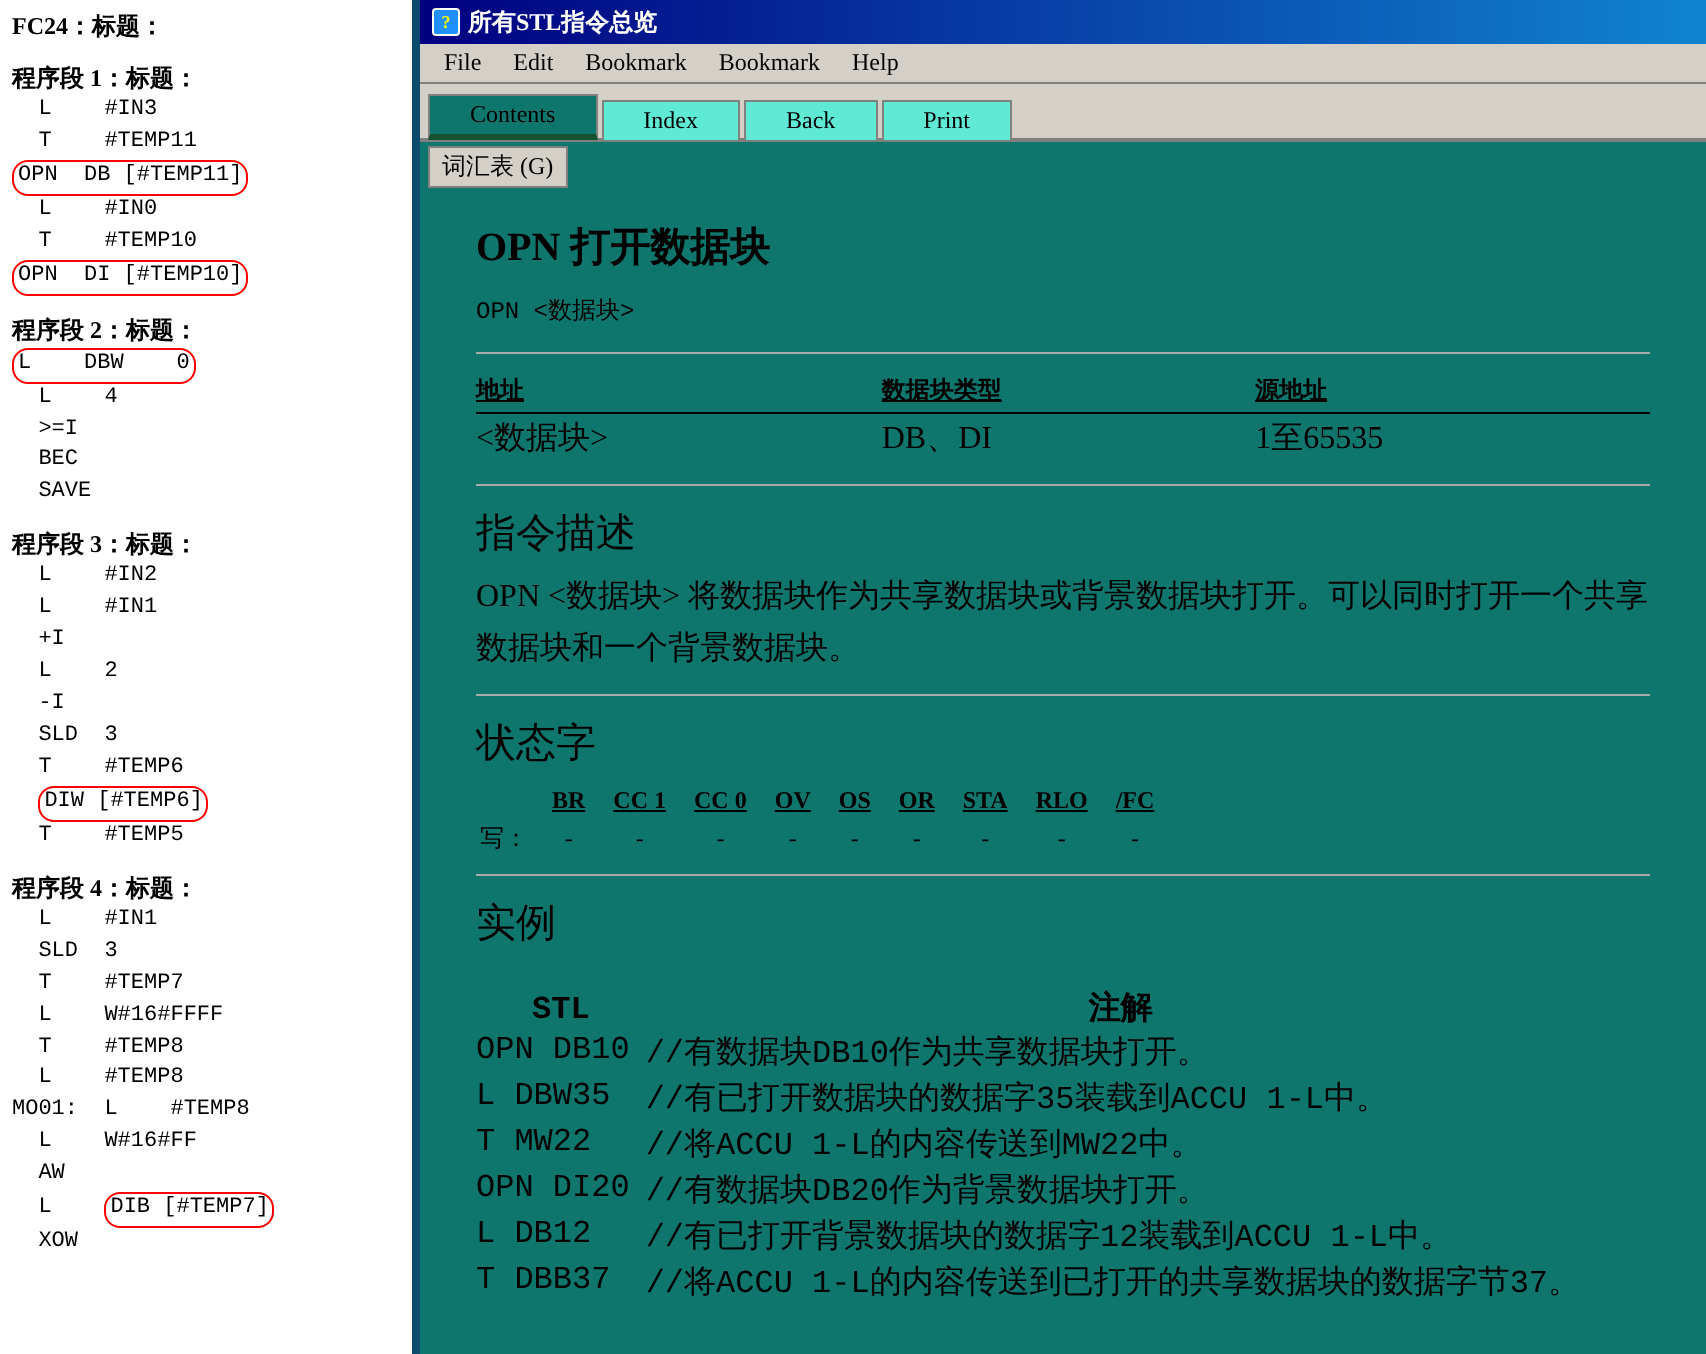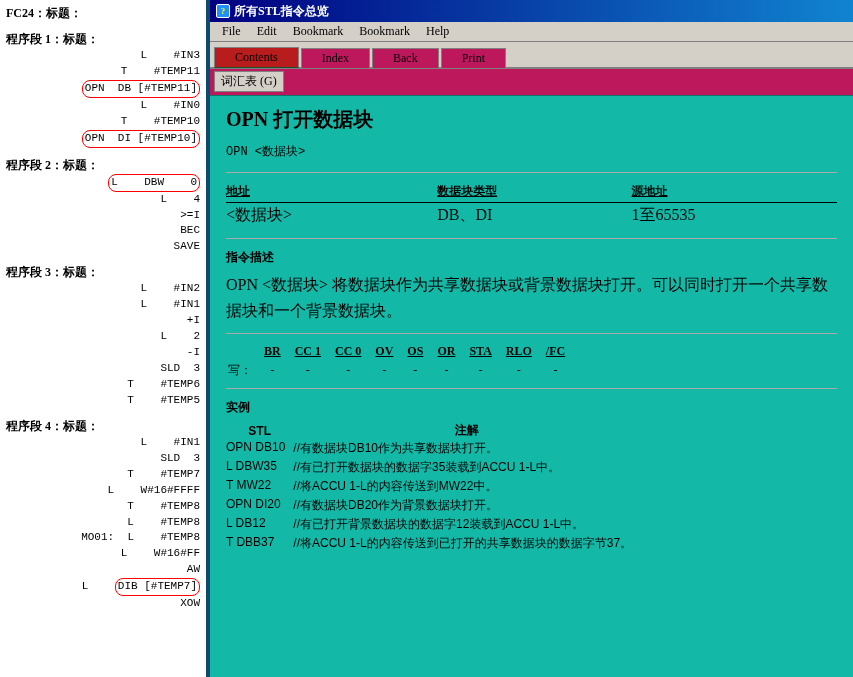--- a/index.html
+++ b/index.html
@@ -27,21 +27,20 @@
     }
     .left-title {
       font-weight: bold;
       font-size: 12px;
     }
     .left-line {
       white-space: pre;
       font-family: "Courier New", monospace;
       font-size: 11px;
       line-height: 1.45;
-      text-align: right;
     }
     .oval-highlight {
       display: inline-block;
       border: 1.5px solid red;
       border-radius: 8px;
       padding: 0 2px;
       color: #000;
       font-family: "Courier New", monospace;
       font-size: 11px;
     }
@@ -99,55 +98,55 @@
     
     .toolbar {
       background: #d4d0c8;
       border-bottom: 2px solid #808080;
       display: flex;
       align-items: flex-end;
       padding: 4px 4px 0 4px;
       gap: 2px;
     }
     .toolbar-tab {
-      background: #be185d;
+      background: #5eead4;
       border: 1px solid #808080;
       border-bottom: none;
       padding: 2px 20px;
       font-size: 12px;
       cursor: pointer;
       position: relative;
       top: 1px;
     }
     .toolbar-tab.active {
-      background: #b91c1c;
-      border-bottom: 1px solid #14532d;
+      background: #0f766e;
+      border-bottom: 3px solid #14532d;
       z-index: 1;
     }
     .vocab-row {
       display: flex;
       align-items: center;
       padding: 2px 4px 3px 4px;
-      background: #be185d;
-      border-bottom: 1px solid #0f766e;
+      background: #0f766e;
+      border-bottom: 3px solid #0f766e;
     }
     .vocab-label {
       font-size: 12px;
       padding: 1px 6px;
       border: 1px solid #808080;
       background: #d4d0c8;
       cursor: pointer;
     }
 
     
     .content-area {
       flex: 1;
-      background: #14b8a6;
+      background: #0f766e;
       overflow-y: auto;
-      padding: 10px 16px;
+      padding: 10px 28px;
     }
 
     .content-h1 {
       font-size: 20px;
       font-weight: bold;
       margin-bottom: 10px;
     }
     .content-code {
       font-family: "Courier New", monospace;
       font-size: 12px;
@@ -174,22 +173,22 @@
       font-size: 12px;
       text-decoration: underline;
     }
     .params-table td {
       padding: 2px 10px 2px 0;
       vertical-align: top;
       font-size: 16px;
     }
 
     .section-title {
-      font-size: 12px;
-      font-weight: bold;
+      font-size: 20px;
+      font-weight: normal;
       margin: 10px 0 6px 0;
     }
 
     .description-text {
       font-size: 16px;
       line-height: 1.6;
       margin-bottom: 10px;
     }
 
     
@@ -209,23 +208,23 @@
       text-align: center;
     }
     .state-table .row-label {
       text-align: left;
       padding-right: 10px;
     }
 
     
     .example-table {
       border-collapse: collapse;
-      font-size: 12px;
-      font-family: Liberation Sans, sans-serif;
-      margin-top: 6px;
+      font-size: 16px;
+      font-family: Liberation Mono, monospace;
+      margin-top: 19px;
     }
     .example-table td {
       padding: 1px 8px 1px 0;
       vertical-align: top;
     }
     .example-table .bold-cell {
       font-weight: bold;
     }
   </style>
 </head>
@@ -253,20 +252,21 @@
 
   <div class="section-gap"></div>
   <div class="left-title">程序段 3：标题：</div>
   <div class="left-line">  L    #IN2</div>
   <div class="left-line">  L    #IN1</div>
   <div class="left-line">  +I</div>
   <div class="left-line">  L    2</div>
   <div class="left-line">  -I</div>
   <div class="left-line">  SLD  3</div>
   <div class="left-line">  T    #TEMP6</div>
+  <div class="left-line">  <span class="oval-highlight">DIW [#TEMP6]</span></div>
   <div class="left-line">  T    #TEMP5</div>
 
   <div class="section-gap"></div>
   <div class="left-title">程序段 4：标题：</div>
   <div class="left-line">  L    #IN1</div>
   <div class="left-line">  SLD  3</div>
   <div class="left-line">  T    #TEMP7</div>
   <div class="left-line">  L    W#16#FFFF</div>
   <div class="left-line">  T    #TEMP8</div>
   <div class="left-line">  L    #TEMP8</div>
@@ -326,20 +326,21 @@
       </tbody>
     </table>
 
     <hr class="section-divider">
 
     <div class="section-title">指令描述</div>
     <div class="description-text">OPN &lt;数据块&gt; 将数据块作为共享数据块或背景数据块打开。可以同时打开一个共享数据块和一个背景数据块。</div>
 
     <hr class="section-divider">
 
+    <div class="section-title">状态字</div>
     <table class="state-table">
       <thead>
         <tr>
           <th></th>
           <th>BR</th>
           <th>CC 1</th>
           <th>CC 0</th>
           <th>OV</th>
           <th>OS</th>
           <th>OR</th>

